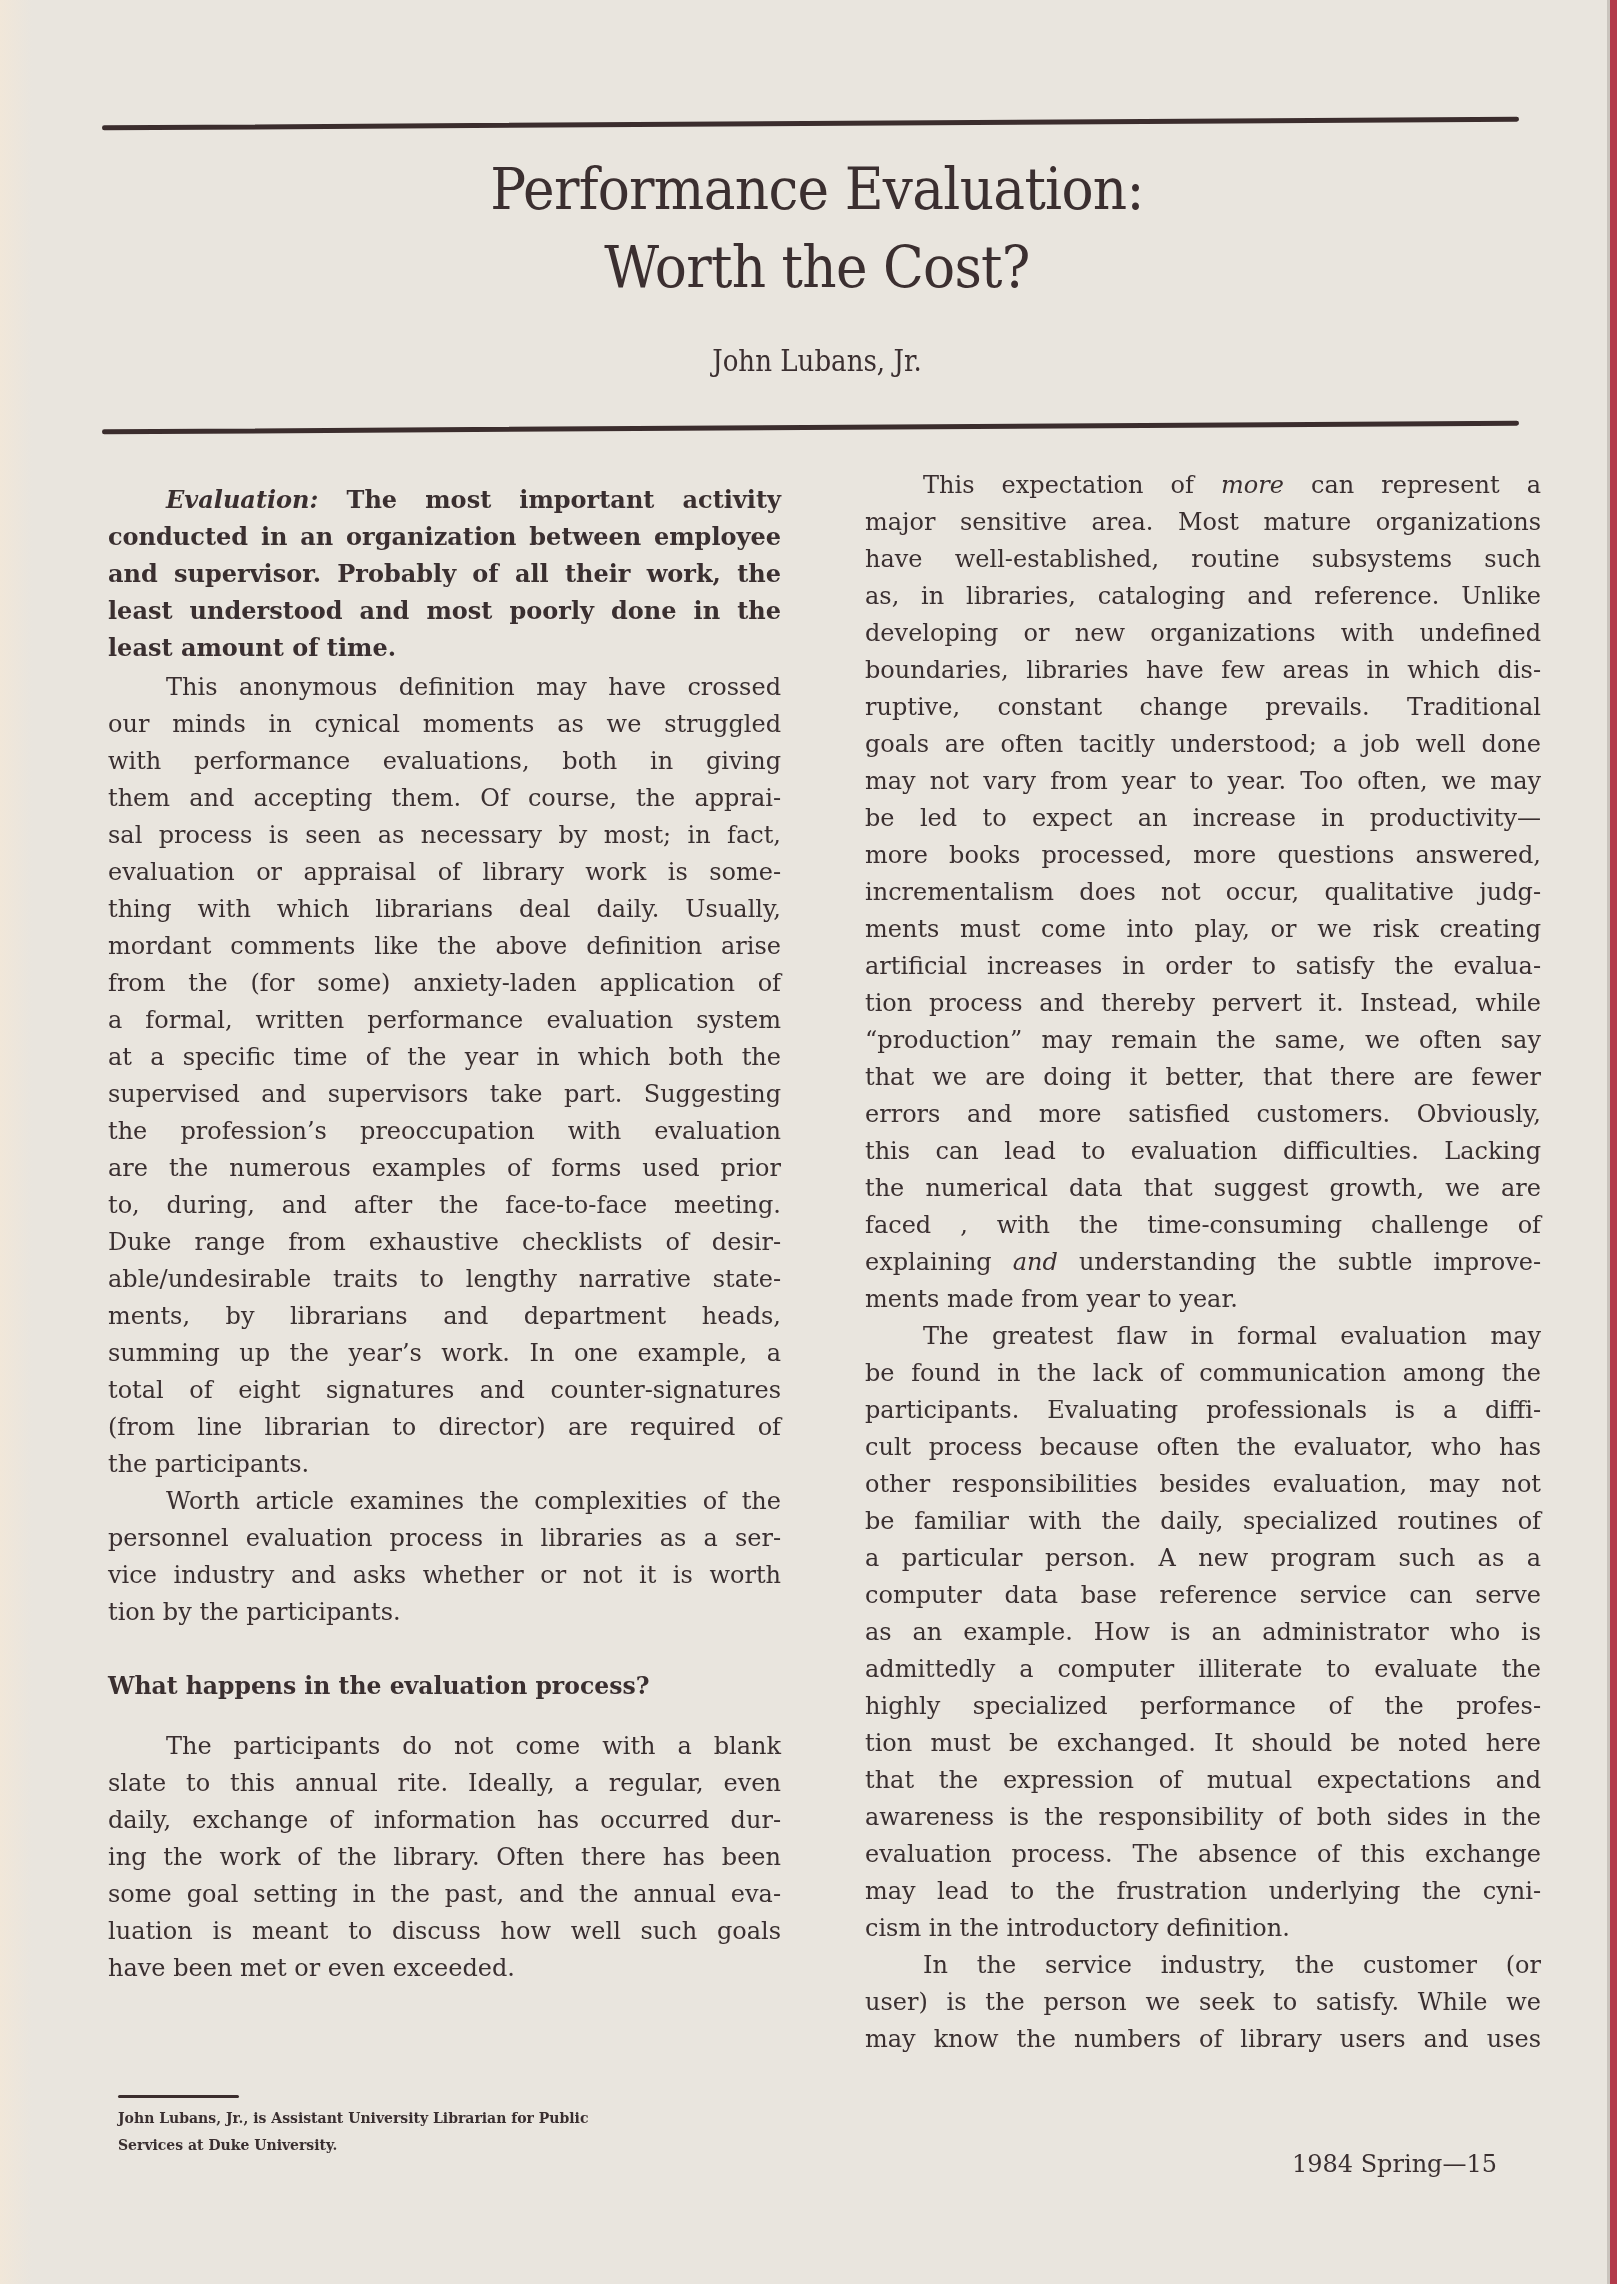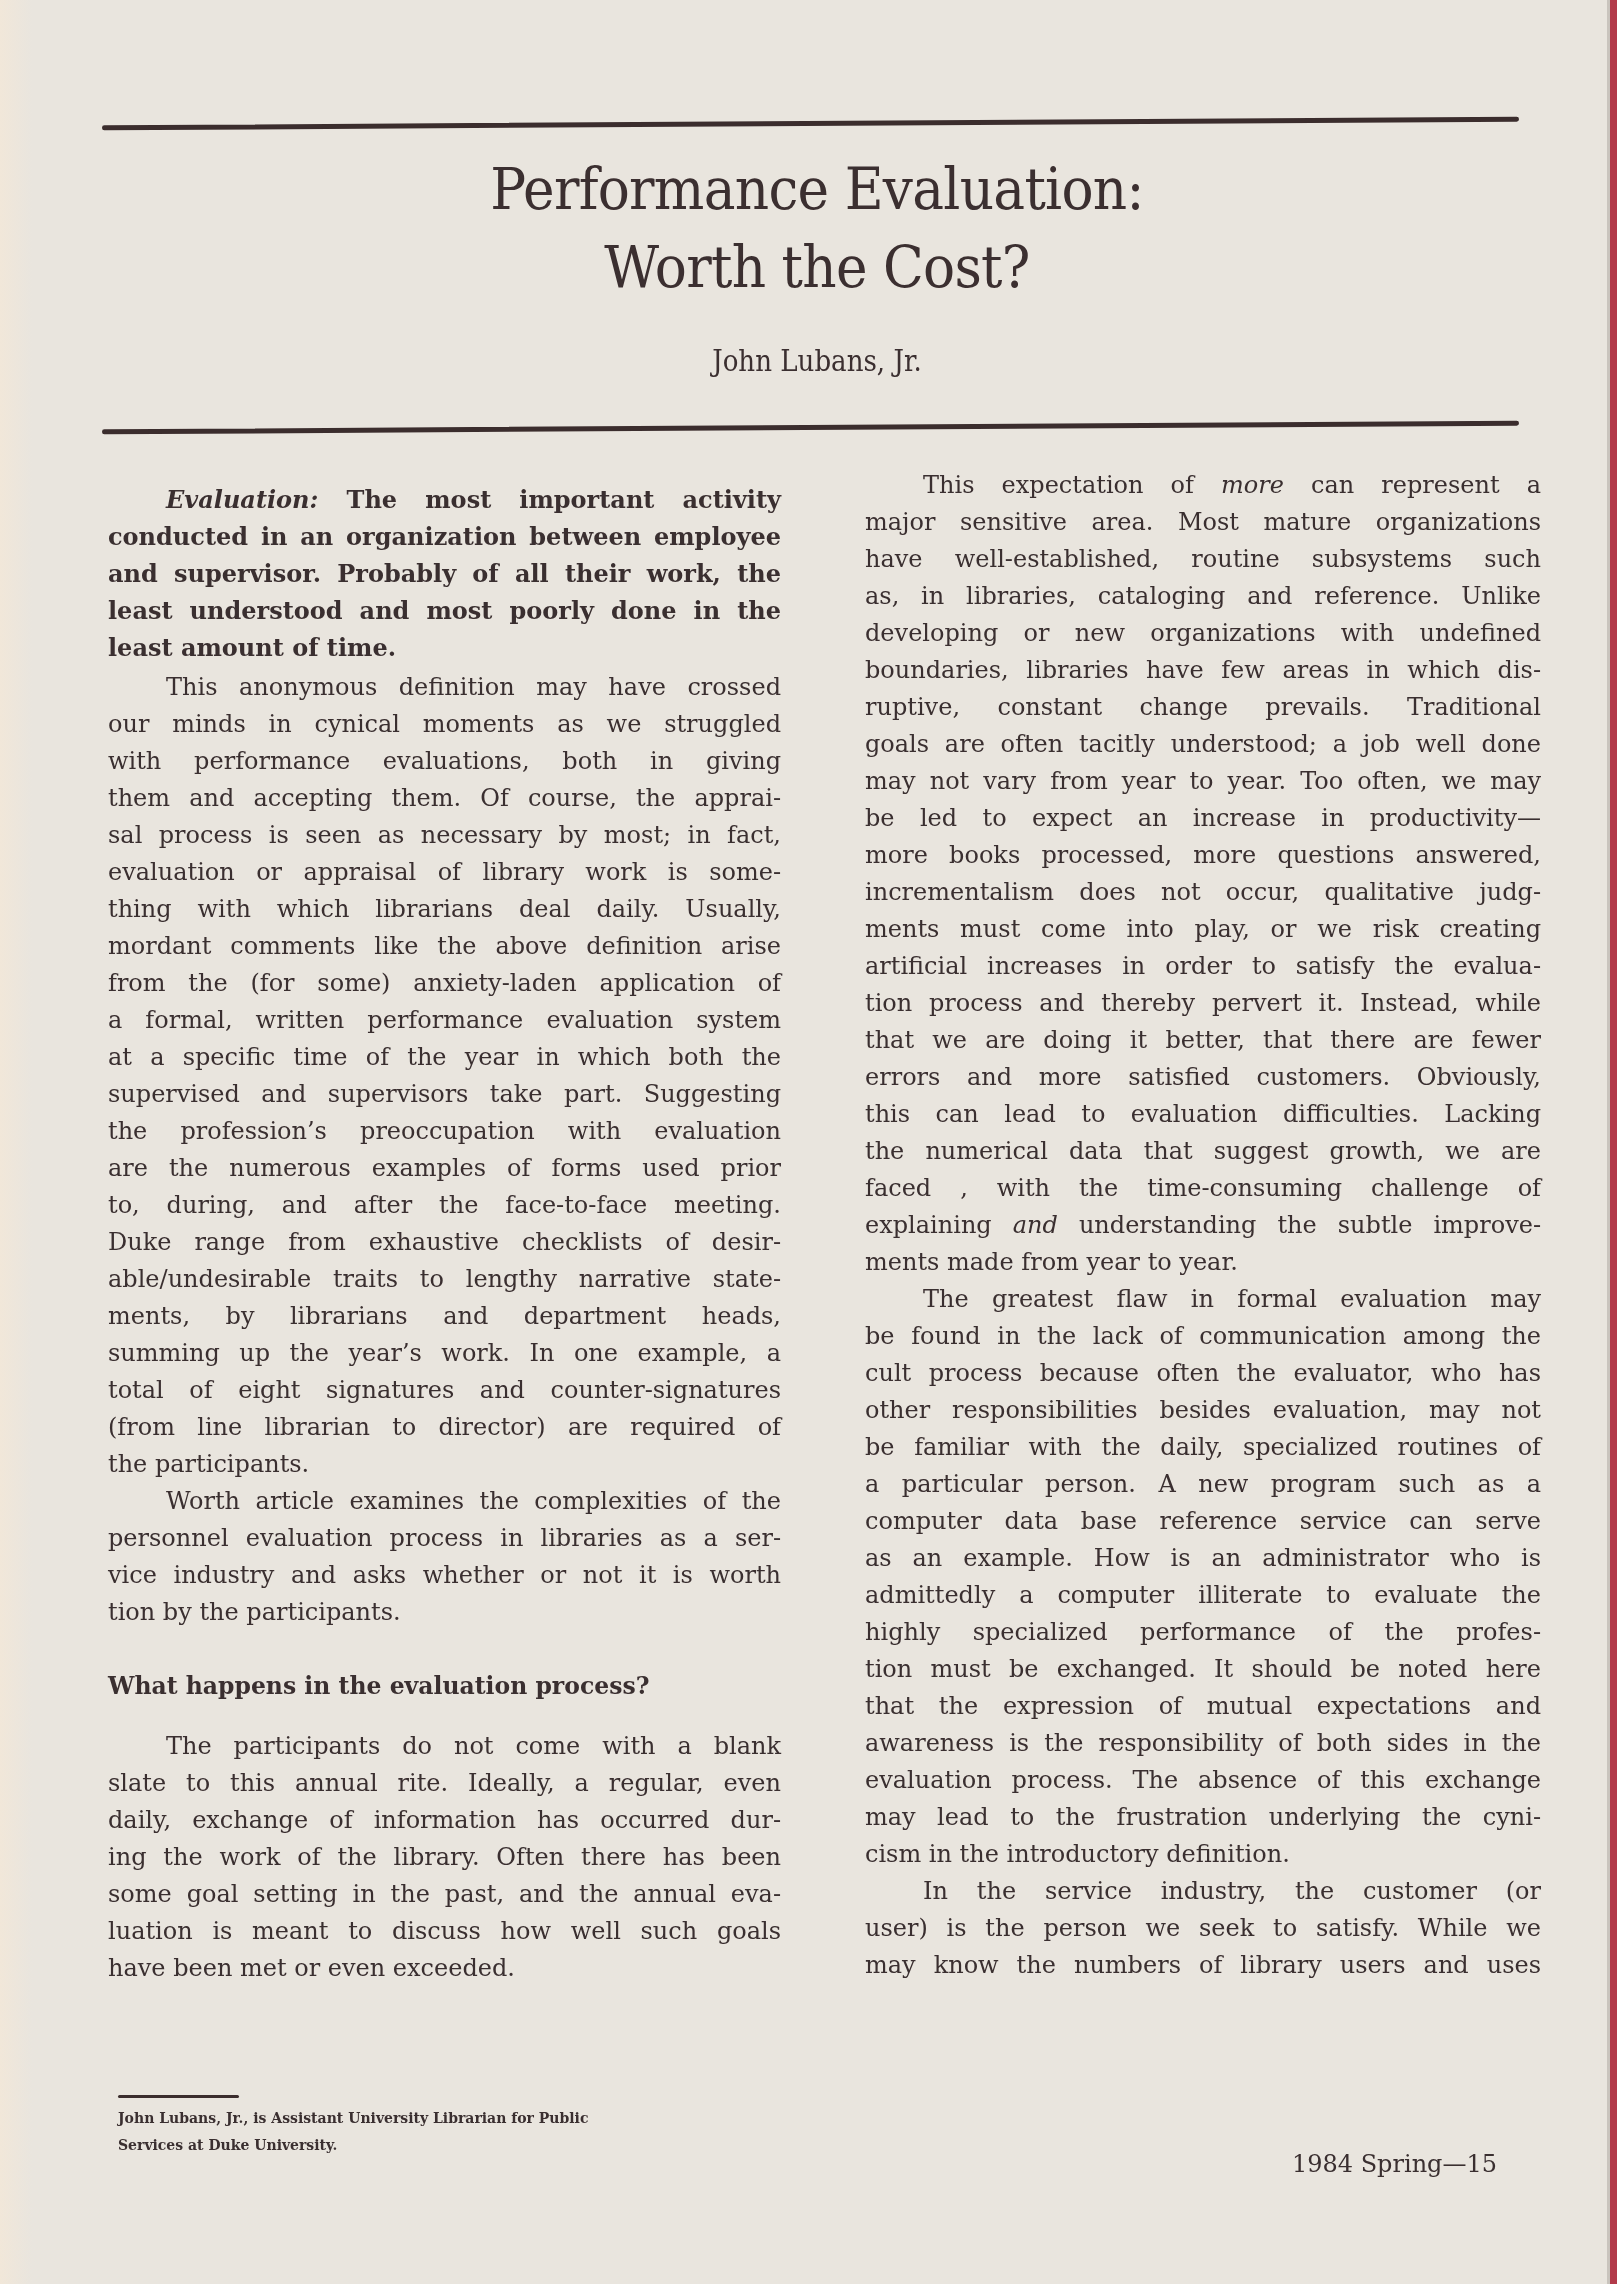--- a/index.html
+++ b/index.html
@@ -192,32 +192,34 @@
     <span class="just" style="white-space: nowrap;">boundaries, libraries have few areas in which dis-</span>
     <span class="just" style="white-space: nowrap;">ruptive, constant change prevails. Traditional</span>
     <span class="just" style="white-space: nowrap;">goals are often tacitly understood; a job well done</span>
     <span class="just" style="white-space: nowrap;">may not vary from year to year. Too often, we may</span>
     <span class="just" style="white-space: nowrap;">be led to expect an increase in productivity—</span>
     <span class="just" style="white-space: nowrap;">more books processed, more questions answered,</span>
     <span class="just" style="white-space: nowrap;">incrementalism does not occur, qualitative judg-</span>
     <span class="just" style="white-space: nowrap;">ments must come into play, or we risk creating</span>
     <span class="just" style="white-space: nowrap;">artificial increases in order to satisfy the evalua-</span>
     <span class="just" style="white-space: nowrap;">tion process and thereby pervert it. Instead, while</span>
+    <span class="just" style="white-space: nowrap;">“production” may remain the same, we often say</span>
     <span class="just" style="white-space: nowrap;">that we are doing it better, that there are fewer</span>
     <span class="just" style="white-space: nowrap;">errors and more satisfied customers. Obviously,</span>
     <span class="just" style="white-space: nowrap;">this can lead to evaluation difficulties. Lacking</span>
     <span class="just" style="white-space: nowrap;">the numerical data that suggest growth, we are</span>
     <span class="just" style="white-space: nowrap;">faced , with the time-consuming challenge of</span>
     <span class="just" style="white-space: nowrap;"><span>explaining </span><span class="ital">and</span><span> understanding the subtle improve-</span></span>
     <span class="last" style="white-space: nowrap;">ments made from year to year.</span>
   </div>
 
   <div>
     <span class="just ind" style="white-space: nowrap;">The greatest flaw in formal evaluation may</span>
     <span class="just" style="white-space: nowrap;">be found in the lack of communication among the</span>
+    <span class="just" style="white-space: nowrap;">participants. Evaluating professionals is a diffi-</span>
     <span class="just" style="white-space: nowrap;">cult process because often the evaluator, who has</span>
     <span class="just" style="white-space: nowrap;">other responsibilities besides evaluation, may not</span>
     <span class="just" style="white-space: nowrap;">be familiar with the daily, specialized routines of</span>
     <span class="just" style="white-space: nowrap;">a particular person. A new program such as a</span>
     <span class="just" style="white-space: nowrap;">computer data base reference service can serve</span>
     <span class="just" style="white-space: nowrap;">as an example. How is an administrator who is</span>
     <span class="just" style="white-space: nowrap;">admittedly a computer illiterate to evaluate the</span>
     <span class="just" style="white-space: nowrap;">highly specialized performance of the profes-</span>
     <span class="just" style="white-space: nowrap;">tion must be exchanged. It should be noted here</span>
     <span class="just" style="white-space: nowrap;">that the expression of mutual expectations and</span>

